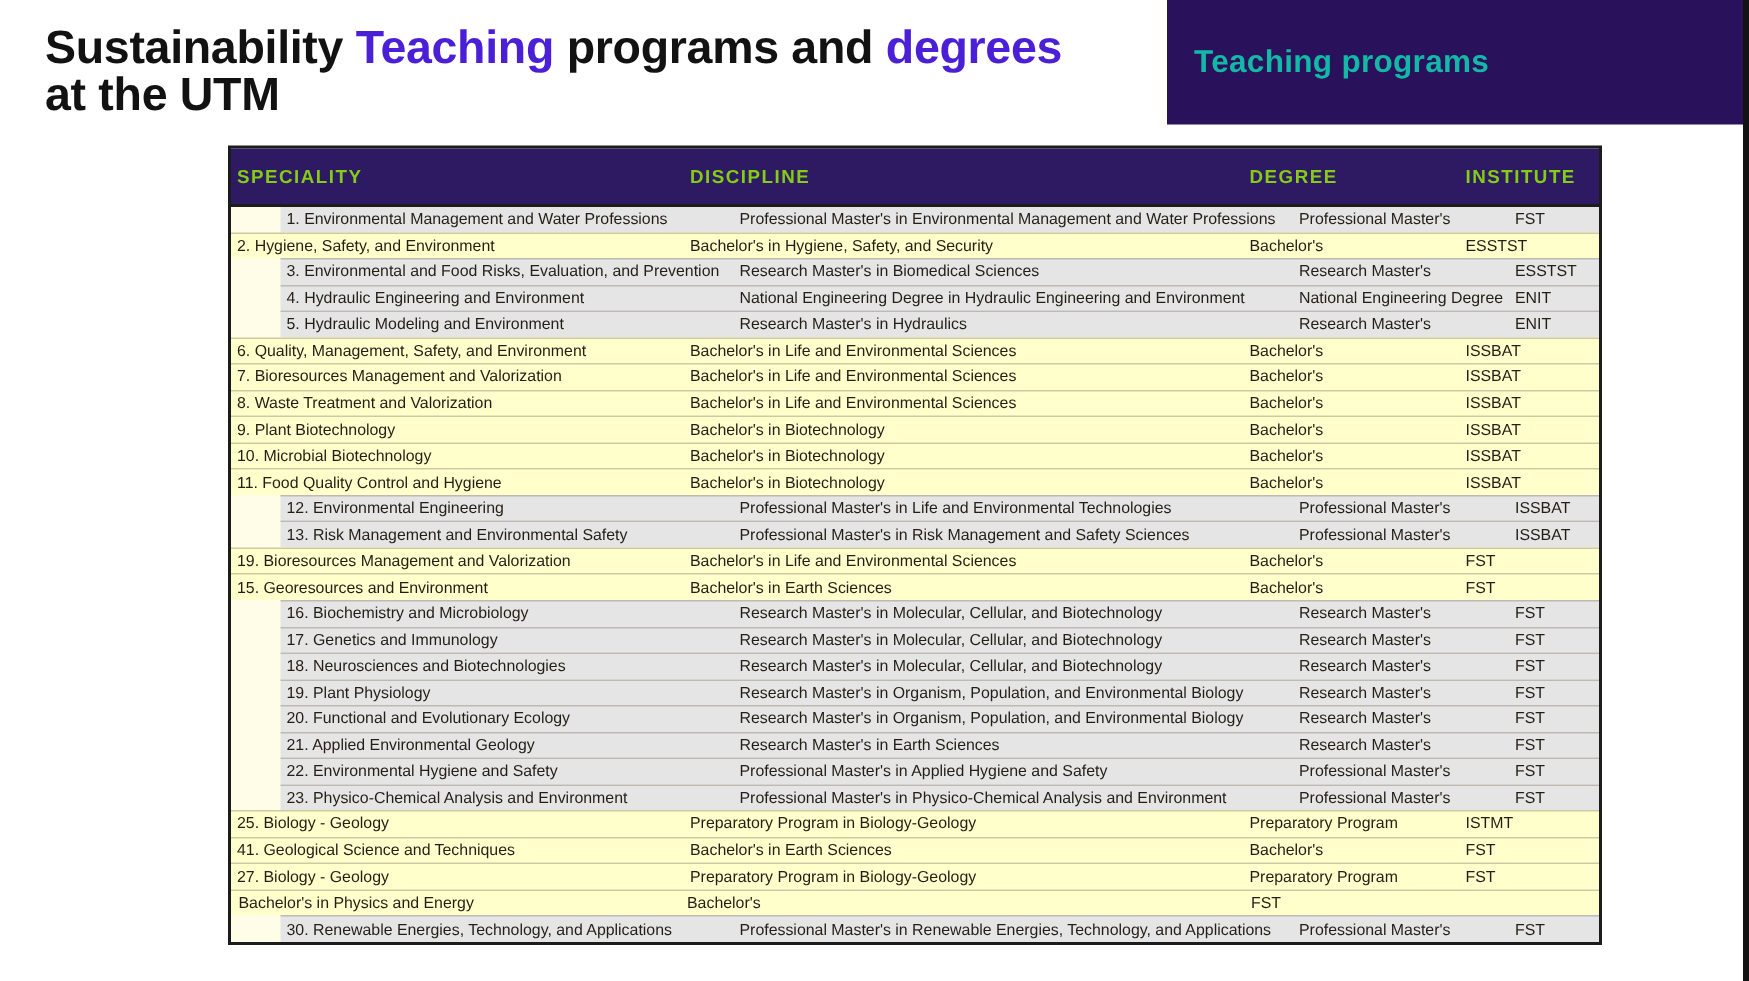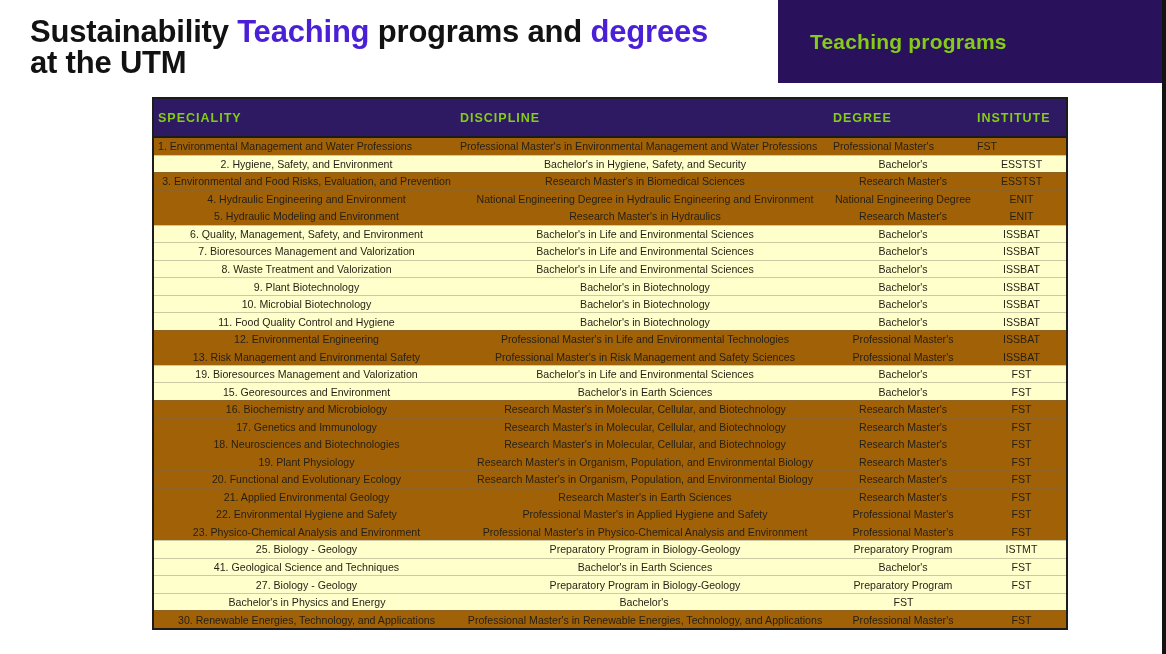--- a/index.html
+++ b/index.html
@@ -10,22 +10,22 @@
   
   .page-title{
     position:absolute;left:30px;top:16px;
     font-size:31px;line-height:31px;font-weight:800;color:#121212;
     letter-spacing:-0.2px;
   }
   .page-title .accent{color:#4b1fd6;}
   
   .banner{
     position:absolute;left:778px;top:0;width:384px;height:83px;
-    background:#29115c;color:#84cc16;
-    display:flex;align-items:center;box-sizing:border-box;padding-left:32px;
+    background:#29115c;color:#14b8a6;
+    display:flex;align-items:center;box-sizing:border-box;padding-left:18px;
     font-size:21px;font-weight:700;letter-spacing:0.2px;
   }
   
   .right-bar{
     position:absolute;left:1162px;top:0;width:4px;height:654px;background:#131313;
   }
   
   .ptable{
     position:absolute;left:152px;top:97px;width:916px;height:533px;
     box-sizing:border-box;border:2px solid #1c1c1c;
@@ -37,22 +37,22 @@
     display:grid;grid-template-columns:301px 375px 143px 1fr;
     align-items:center;
     font-size:12.5px;font-weight:700;letter-spacing:1px;
   }
   .tbody{flex:1;display:flex;flex-direction:column;}
   .trow{
     flex:1;display:grid;grid-template-columns:301px 375px 143px 1fr;
     align-items:center;font-size:10.6px;color:#241f16;
     white-space:nowrap;box-sizing:border-box;
   }
-  .trow + .trow{border-top:1px solid rgba(115,104,88,0.35);text-align:center;}
-  .trow.pink{background:#a16207;}
+  .trow + .trow{border-top:1px solid rgba(115,104,88,0.35);}
+  .trow.pink{background:#e5e5e5;margin-left:33px;}
   .trow.yellow{background:#feffcb;}
   .cell{padding-left:4px;overflow:visible;}
   .cell.c2{padding-left:5px;}
   .cell.c3{padding-left:3px;}
   .cell.c4{padding-left:4px;}
 </style>
 </head>
 <body>
 
 <div class="page-title">

